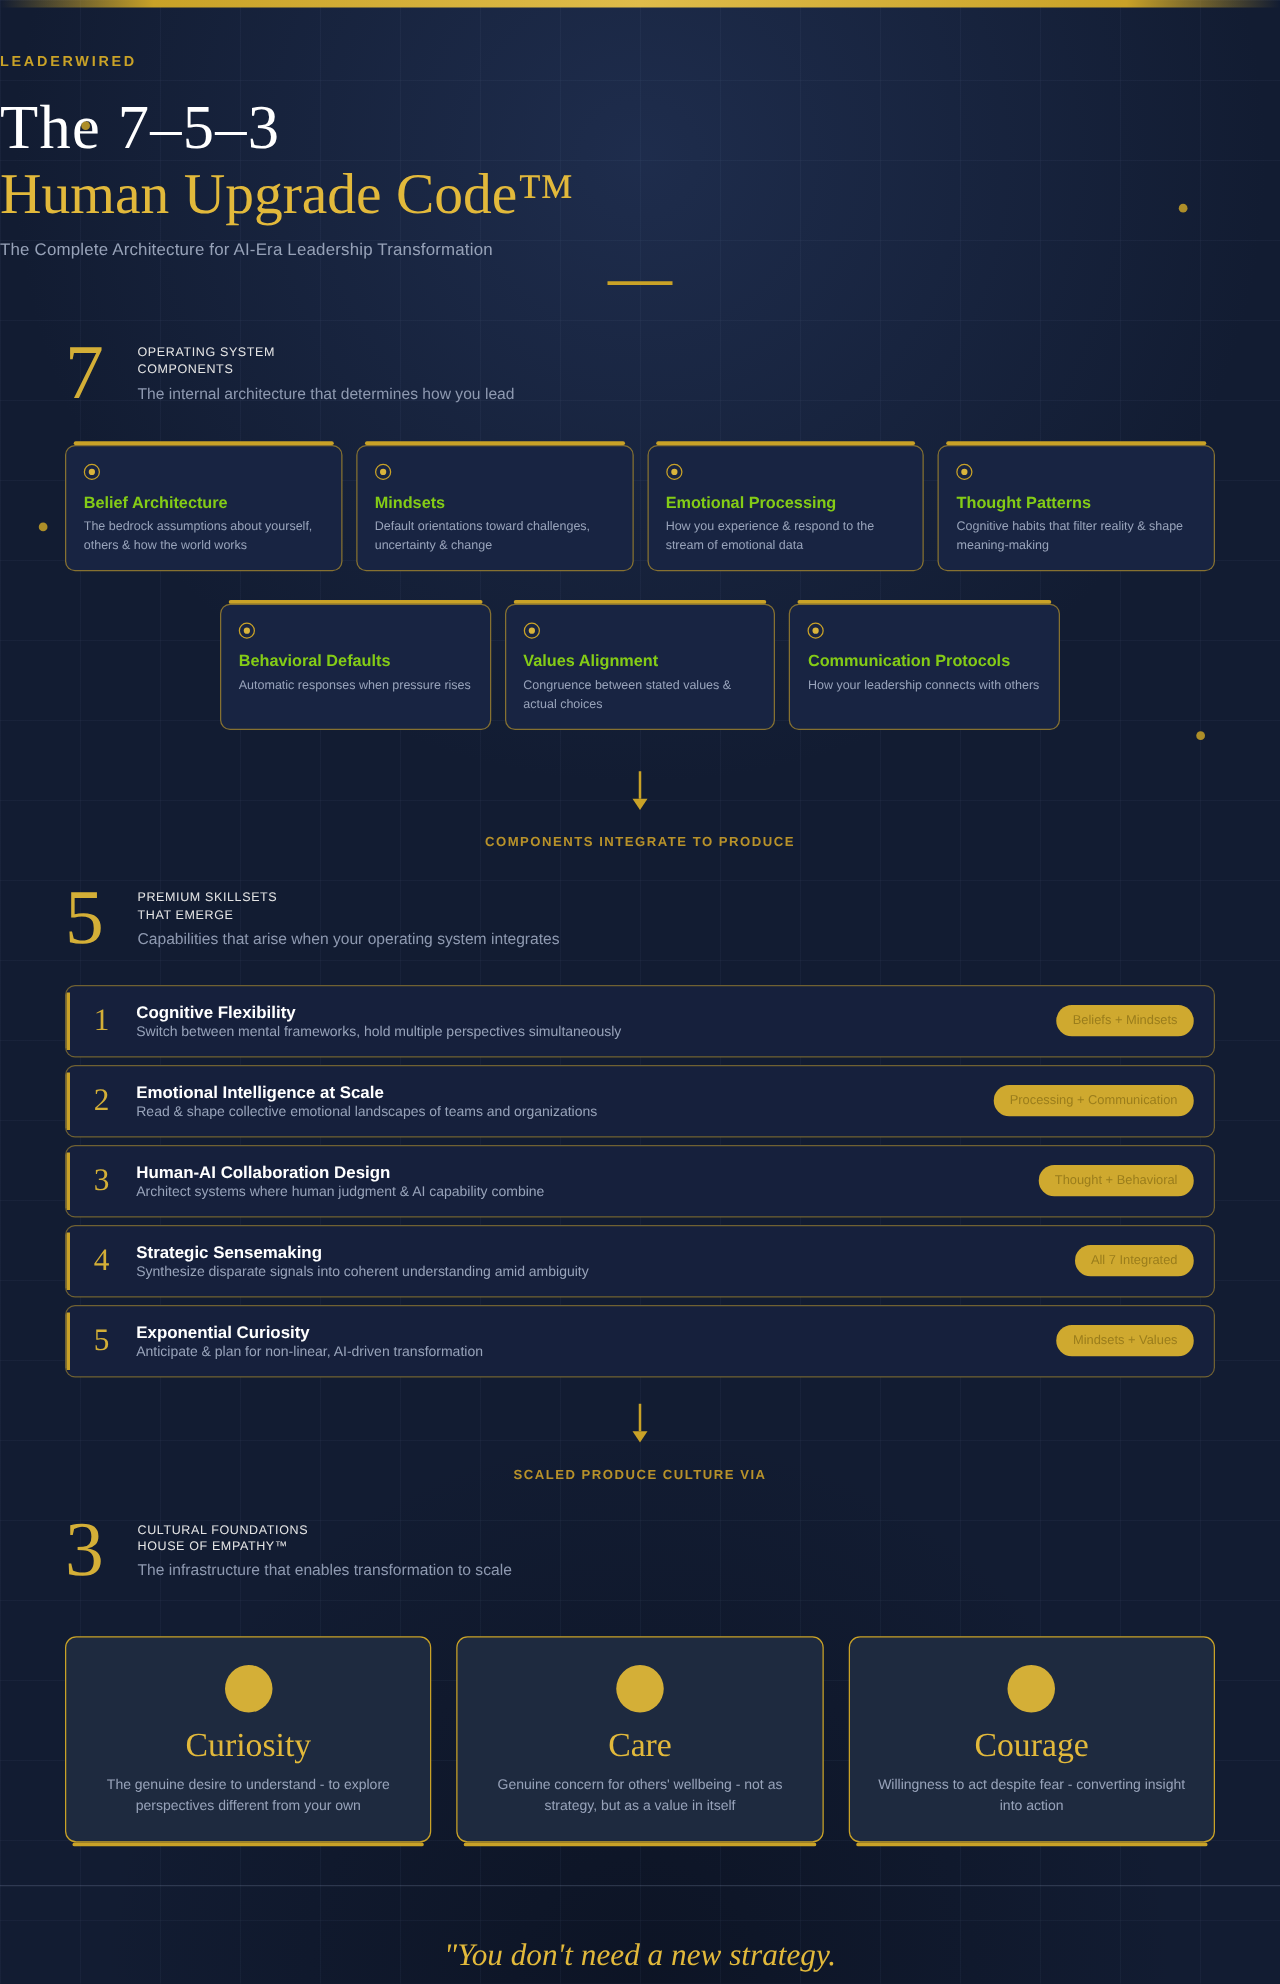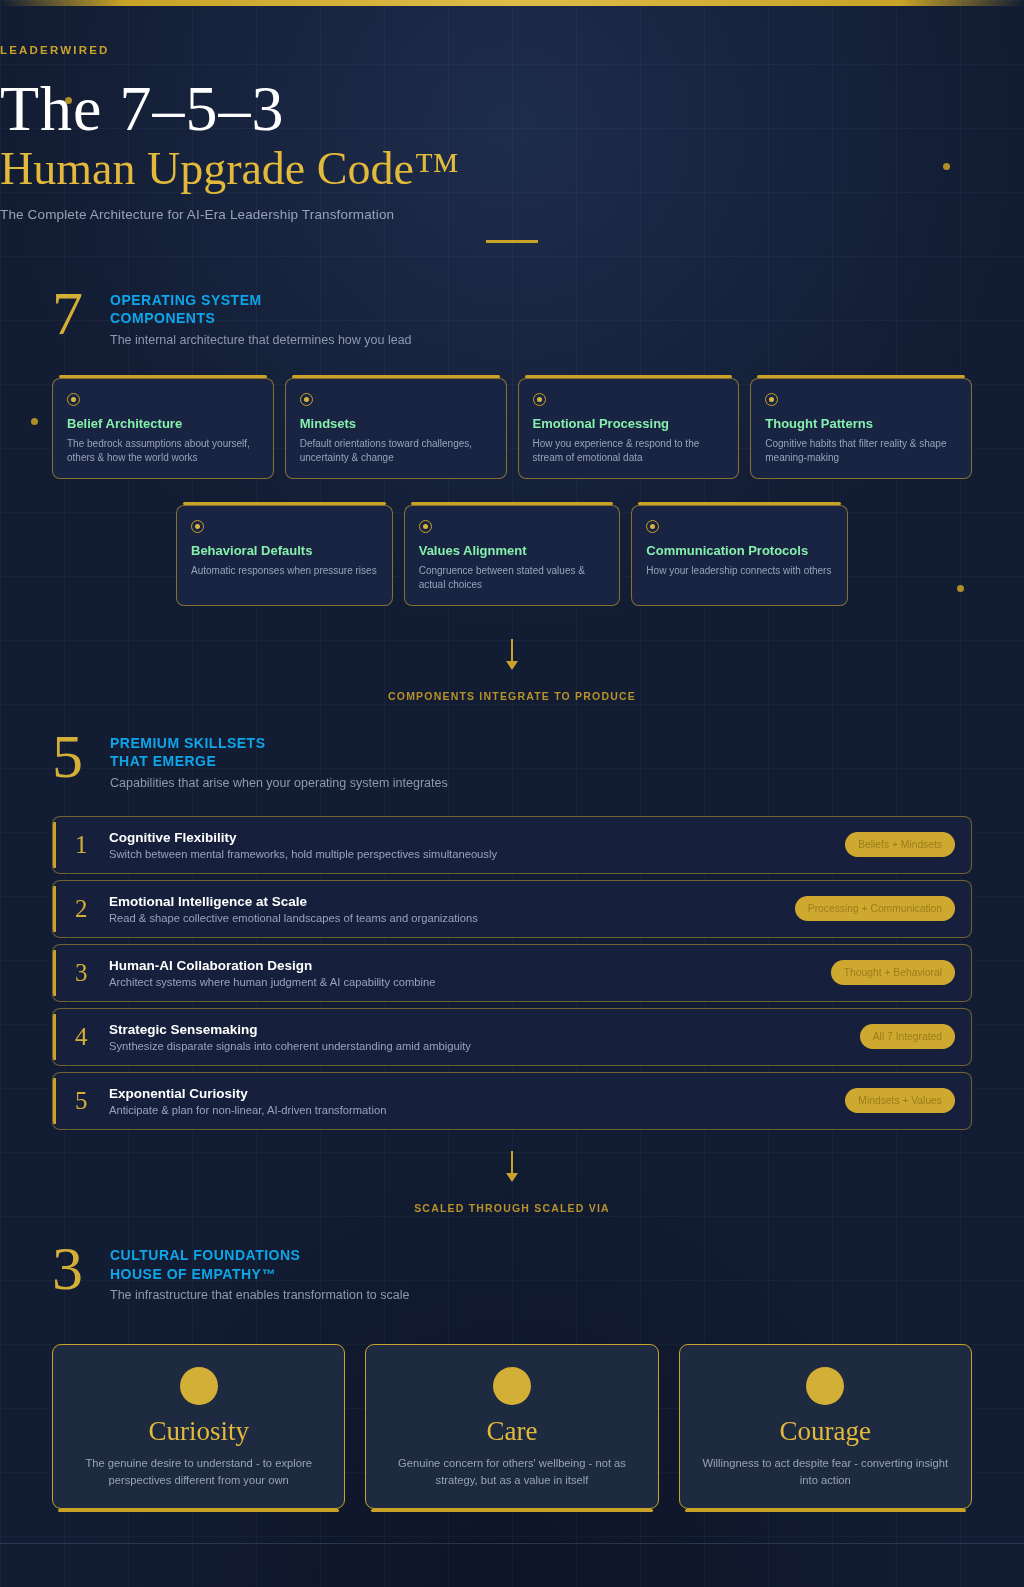--- a/index.html
+++ b/index.html
@@ -71,21 +71,21 @@
   .header { padding-top: 44px; }
   .brand {
     font-size: 11.5px;
     font-weight: bold;
     letter-spacing: 2.2px;
     color: #c9a227;
   }
   .title-main {
     margin-top: 20px;
     font-family: "Liberation Serif", serif;
-    font-size: 64px;
+    font-size: 50px;
     line-height: 1.03;
     color: #ffffff;
     font-weight: normal;
     letter-spacing: 1px;
   }
   .title-sub {
     font-family: "Liberation Serif", serif;
     font-size: 46px;
     line-height: 1.1;
     color: #e2b93b;
@@ -113,24 +113,24 @@
   .big-num {
     font-family: "Liberation Serif", serif;
     font-size: 62px;
     line-height: 0.86;
     color: #d4af37;
     width: 58px;
     flex: 0 0 58px;
   }
   .sh-text { padding-top: 4px; }
   .sh-title {
-    font-size: 14px;
-    font-weight: bold;
+    font-size: 10px;
+    font-weight: normal;
     letter-spacing: 0.5px;
-    color: #0ea5e9;
+    color: #e5e5e5;
     line-height: 1.33;
   }
   .sh-sub {
     margin-top: 5px;
     font-size: 12.5px;
     color: #8e99b0;
   }
 
   
   .card-row {
@@ -170,21 +170,21 @@
     position: absolute;
     left: 50%; top: 50%;
     width: 5px; height: 5px;
     margin: -2.5px 0 0 -2.5px;
     background: #d9b43c;
     border-radius: 50%;
   }
   .comp-name {
     font-size: 13px;
     font-weight: bold;
-    color: #86efac;
+    color: #84cc16;
     margin-bottom: 6px;
   }
   .comp-desc {
     font-size: 10px;
     line-height: 1.45;
     color: #98a3ba;
   }
 
   
   .connector { text-align: center; }
@@ -447,21 +447,21 @@
         <div class="skill-name">Exponential Curiosity</div>
         <div class="skill-desc">Anticipate &amp; plan for non-linear, AI-driven transformation</div>
       </div>
       <div class="skill-tag">Mindsets + Values</div>
     </div>
   </div>
 
   <div class="connector" style="margin-top:21px;">
     <div class="arrow-stem"></div>
     <div class="arrow-head"></div>
-    <div class="connector-label">SCALED THROUGH SCALED VIA</div>
+    <div class="connector-label">SCALED PRODUCE CULTURE VIA</div>
   </div>
 
   <div class="section-head" style="margin-top:28px;">
     <div class="big-num">3</div>
     <div class="sh-text">
       <div class="sh-title">
         <span>CULTURAL FOUNDATIONS</span><br>
         <span>HOUSE OF EMPATHY™</span>
       </div>
       <div class="sh-sub">The infrastructure that enables transformation to scale</div>

